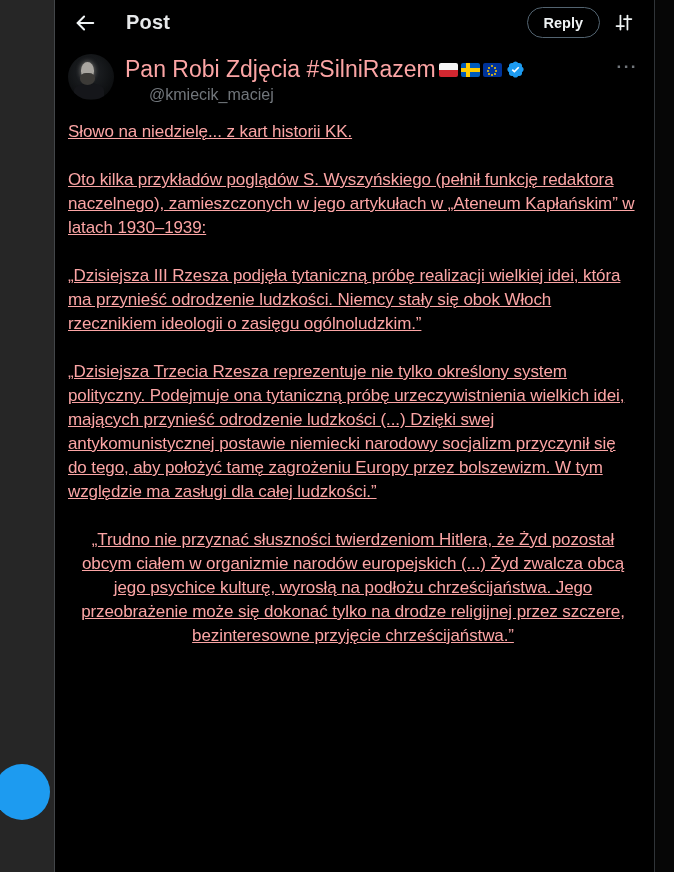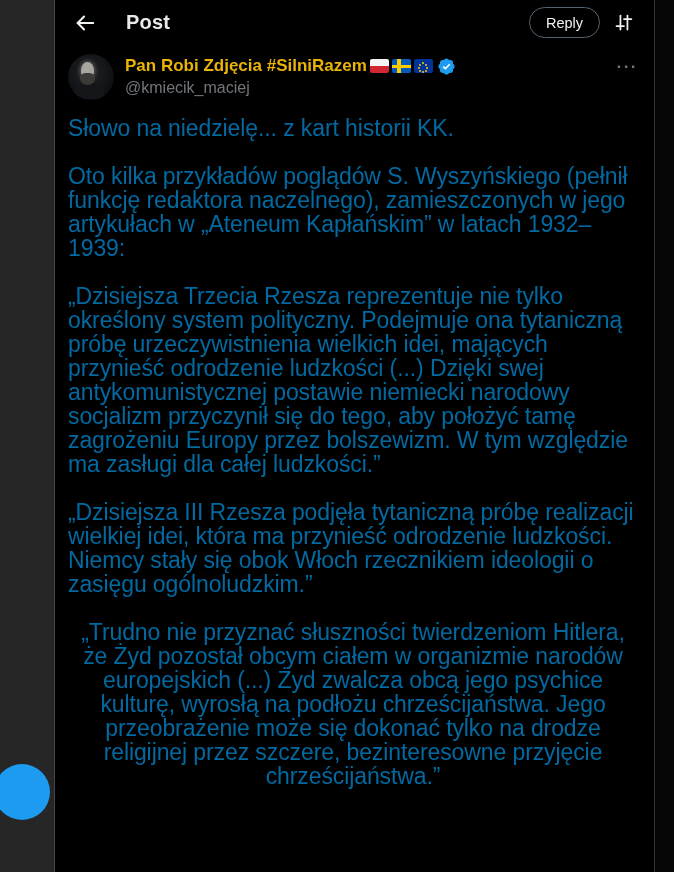--- a/index.html
+++ b/index.html
@@ -33,21 +33,21 @@
     display: flex; align-items: center; justify-content: center;
     cursor: pointer; flex: 0 0 auto;
   }
   .top-title {
     font-size: 20px; font-weight: 700; color: #e7e9ea;
     margin-left: 24px; letter-spacing: 0.2px; flex: 1 1 auto;
   }
   .reply-btn {
     border: 1px solid #536471; background: transparent; color: #eff3f4;
     font-family: "Liberation Sans", sans-serif;
-    font-size: 14.5px; font-weight: 400;
+    font-size: 14.5px; font-weight: 700;
     border-radius: 9999px; height: 31px; padding: 0 16px;
     display: flex; align-items: center; cursor: pointer;
   }
   .sliders-btn {
     width: 34px; height: 34px; margin-left: 6px;
     display: flex; align-items: center; justify-content: center; cursor: pointer;
   }
   
   .author-row {
     display: flex; align-items: flex-start;
@@ -67,21 +67,21 @@
     position: absolute; left: 12px; top: 19px; width: 15px; height: 12px;
     background: #3c3a37; border-radius: 40% 40% 50% 50%;
   }
   .avatar .shoulder {
     position: absolute; left: 6px; top: 29px; width: 30px; height: 16px;
     background: #15161a; border-radius: 50% 50% 0 0;
   }
   .author-meta { margin-left: 11px; flex: 1 1 auto; min-width: 0; padding-top: 2px; }
   .name-line { display: flex; align-items: center; gap: 1px; }
   .display-name {
-    font-size: 17px; font-weight: 700; color: #eab308;
+    font-size: 23px; font-weight: 400; color: #fca5a5;
     white-space: nowrap; cursor: pointer;
   }
   .flag {
     display: inline-block; width: 19px; height: 14px; border-radius: 2px;
     margin-left: 2px; flex: 0 0 auto; position: relative; overflow: hidden;
   }
   .flag-pl { background: linear-gradient(#f5f5f5 50%, #d22730 50%); }
   .flag-se { background: #005bbb; }
   .flag-se::before {
     content: ""; position: absolute; left: 5.5px; top: 0; width: 3.5px; height: 100%;
@@ -93,31 +93,32 @@
   }
   .flag-eu { background: #003399; }
   .flag-eu::before {
     content: ""; position: absolute; left: 8.5px; top: 2.5px; width: 2px; height: 2px;
     border-radius: 50%; background: #ffcc00;
     box-shadow: 3px 2px 0 #ffcc00, 4px 5px 0 #ffcc00, 3px 8px 0 #ffcc00,
                 0 9px 0 #ffcc00, -3px 8px 0 #ffcc00, -4px 5px 0 #ffcc00, -3px 2px 0 #ffcc00;
   }
   .verified { margin-left: 3px; flex: 0 0 auto; display: inline-flex; }
   .handle {
-    font-size: 16px; color: #71767b; margin-top: 3px; cursor: pointer;
+    font-size: 16px; color: #71767b; margin-top: 3px; cursor: pointer; margin-left: 24px;
   }
   .more-btn {
     color: #71767b; font-size: 17px; font-weight: 700; letter-spacing: 1.5px;
     padding: 4px 2px 0 6px; cursor: pointer; flex: 0 0 auto; line-height: 1;
   }
   
   .tweet-text {
     padding: 16px 16px 0 12px;
-    font-size: 23px; line-height: 24px; color: #0369a1;
+    font-size: 17px; line-height: 24px; color: #fca5a5;
     letter-spacing: -0.1px;
+    text-decoration: underline;
   }
   .tweet-text p { margin: 0 0 24px 0; }
   .tweet-text p:last-child { margin-bottom: 0; text-align: center; }
   
   .floating-blue-circle {
     position: absolute; left: -6px; top: 764px; width: 56px; height: 56px;
     border-radius: 50%; background: #1d9bf0; z-index: 5; cursor: pointer;
   }
   svg { display: block; }
 </style>
@@ -173,21 +174,21 @@
       </div>
       <div class="handle">@kmiecik_maciej</div>
     </div>
     <div class="more-btn">
       <span>···</span>
     </div>
   </div>
 
   <div class="tweet-text">
       <p>Słowo na niedzielę... z kart historii KK.</p>
-      <p>Oto kilka przykładów poglądów S. Wyszyńskiego (pełnił funkcję redaktora naczelnego), zamieszczonych w jego artykułach w „Ateneum Kapłańskim” w latach 1932–1939:</p>
+      <p>Oto kilka przykładów poglądów S. Wyszyńskiego (pełnił funkcję redaktora naczelnego), zamieszczonych w jego artykułach w „Ateneum Kapłańskim” w latach 1930–1939:</p>
+      <p>„Dzisiejsza III Rzesza podjęła tytaniczną próbę realizacji wielkiej idei, która ma przynieść odrodzenie ludzkości. Niemcy stały się obok Włoch rzecznikiem ideologii o zasięgu ogólnoludzkim.”</p>
       <p>„Dzisiejsza Trzecia Rzesza reprezentuje nie tylko określony system polityczny. Podejmuje ona tytaniczną próbę urzeczywistnienia wielkich idei, mających przynieść odrodzenie ludzkości (...) Dzięki swej antykomunistycznej postawie niemiecki narodowy socjalizm przyczynił się do tego, aby położyć tamę zagrożeniu Europy przez bolszewizm. W tym względzie ma zasługi dla całej ludzkości.”</p>
-      <p>„Dzisiejsza III Rzesza podjęła tytaniczną próbę realizacji wielkiej idei, która ma przynieść odrodzenie ludzkości. Niemcy stały się obok Włoch rzecznikiem ideologii o zasięgu ogólnoludzkim.”</p>
       <p>„Trudno nie przyznać słuszności twierdzeniom Hitlera, że Żyd pozostał obcym ciałem w organizmie narodów europejskich (...) Żyd zwalcza obcą jego psychice kulturę, wyrosłą na podłożu chrześcijaństwa. Jego przeobrażenie może się dokonać tylko na drodze religijnej przez szczere, bezinteresowne przyjęcie chrześcijaństwa.”</p>
     </div>
 
 </div>
 
 <div class="floating-blue-circle"></div>
 
 </body></html>

